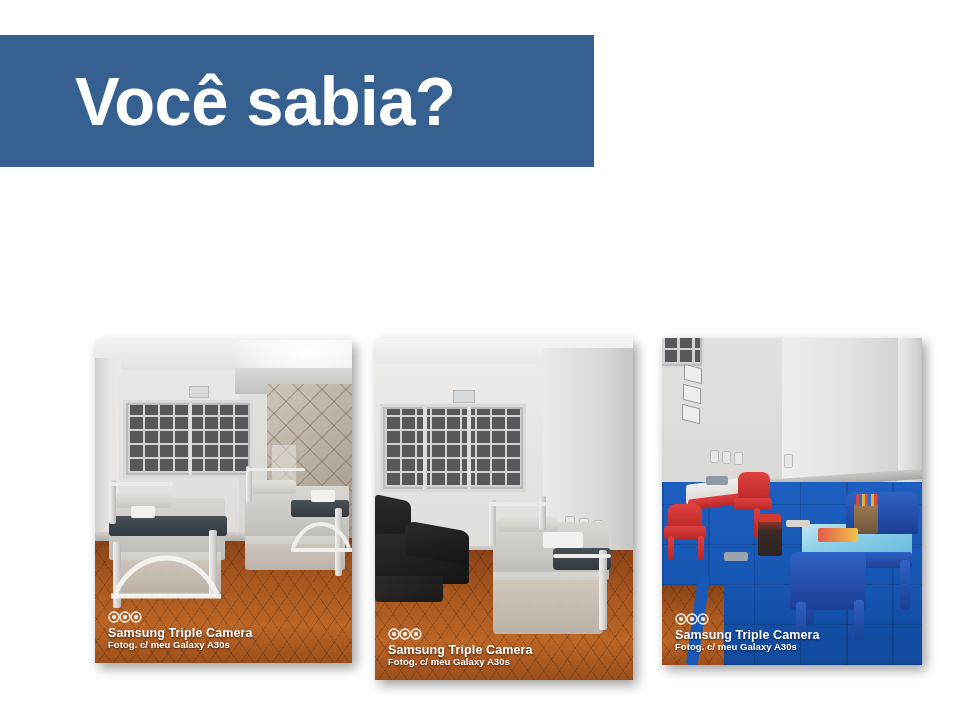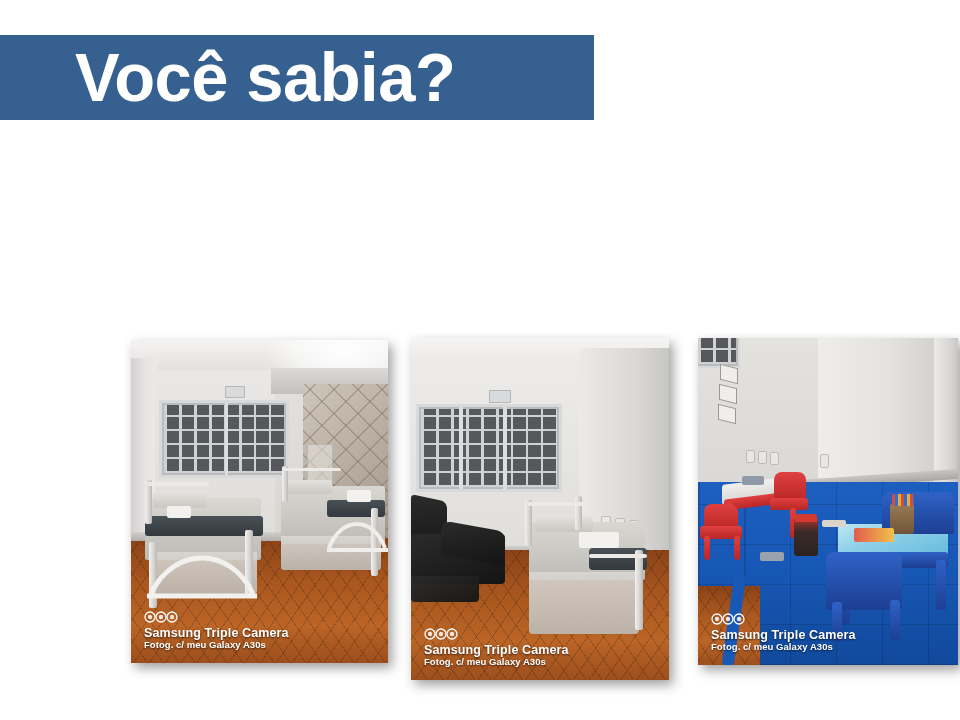--- a/index.html
+++ b/index.html
@@ -21,21 +21,21 @@
     width: 960px; height: 720px;
     background: #ffffff;
   }
 
   
   #header-banner {
     position: absolute;
     left: 0px;
     top: 35px;
     width: 594px;
-    height: 85px;
+    height: 132px;
     background: #35608F;
     display: flex;
     align-items: center;
   }
   #header-title {
     color: #ffffff;
     font-family: "Liberation Sans", sans-serif;
     font-weight: bold;
     font-size: 69px;
     line-height: 1;
@@ -62,21 +62,20 @@
     letter-spacing: -0.2px;
   }
   #body-text .lastline { text-align: left; }
 
   
   .photo {
     position: absolute;
     overflow: hidden;
     background: #8b5cf6;
     box-shadow: 4px 5px 11px rgba(0,0,0,0.38);
-    margin-left: 36px;
   }
   .photo-inner {
     position: absolute;
     left: 0; top: 0; right: 0; bottom: 0;
     overflow: hidden;
   }
 
   #photo-1 { left: 95px;  top: 340px; width: 257px; height: 323px; }
   #photo-2 { left: 375px; top: 338px; width: 258px; height: 342px; }
   #photo-3 { left: 662px; top: 338px; width: 260px; height: 327px; }

